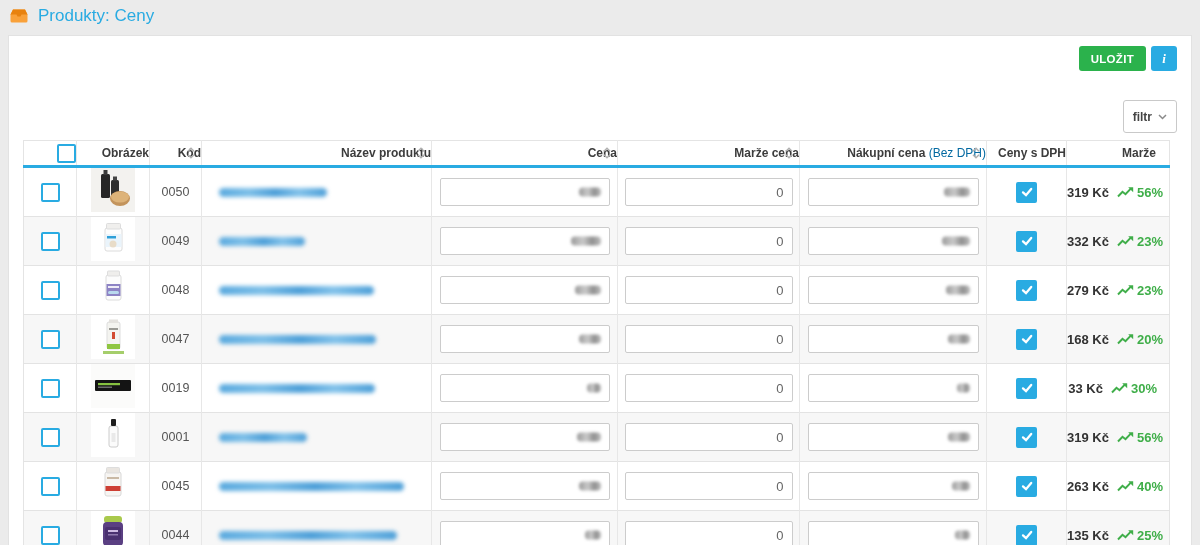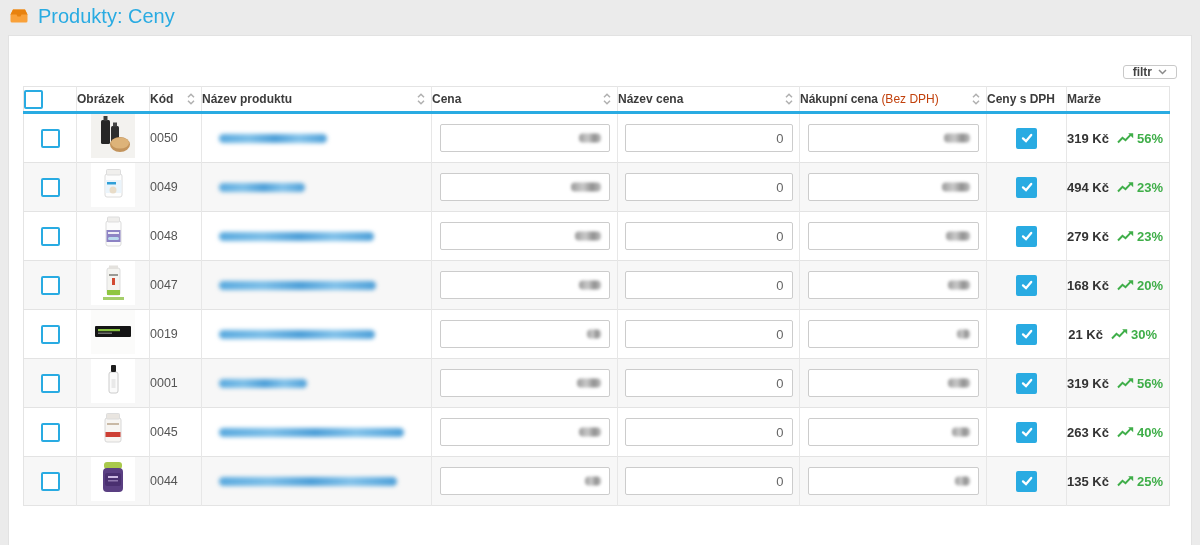--- a/index.html
+++ b/index.html
@@ -1,59 +1,59 @@
 <!DOCTYPE html>
 <html><head>
 <meta charset="utf-8">
 <style>
   * { box-sizing: border-box; margin: 0; padding: 0; }
   html, body { width: 1200px; height: 545px; overflow: hidden; }
   body { background: #ebebeb; font-family: "Liberation Sans", sans-serif; }
 
   .page-header { height: 30px; display: flex; align-items: center; gap: 9px; padding-left: 9px; margin-top: 1px; }
-  .page-title { color: #29abe2; font-size: 20px; font-weight: 400; }
+  .page-title { color: #29abe2; font-size: 17px; font-weight: 400; }
 
   .panel { margin: 4px 8px 0; background: #fff; border: 1px solid #e2e2e2; height: 560px; }
 
   .toolbar { display: flex; justify-content: flex-end; gap: 5px; padding: 10px 14px 0; }
   .btn-save { background: #2bb24c; color: #fff; border: none; border-radius: 3px; height: 25px;
     padding: 0 12px; font-size: 11.5px; font-weight: 700; letter-spacing: .3px; cursor: pointer;
     font-family: "Liberation Sans", sans-serif; }
   .btn-info { background: #29abe2; color: #fff; border: none; border-radius: 3px; height: 25px; width: 26px;
     font-size: 13px; font-weight: 700; font-style: italic; cursor: pointer; font-family: "Liberation Serif", serif; }
 
   .filter-row { display: flex; justify-content: flex-end; padding-right: 14px; margin-top: 29px; }
-  .btn-filter { background: #fff; border: 1px solid #c9c9c9; border-radius: 3px; height: 14px;
+  .btn-filter { background: #fff; border: 1px solid #c9c9c9; border-radius: 3px; height: 33px;
     padding: 0 9px; font-size: 12px; font-weight: 700; color: #444; display: flex; align-items: center;
     gap: 6px; cursor: pointer; font-family: "Liberation Sans", sans-serif; }
 
   table.grid { border-collapse: collapse; table-layout: fixed; margin: 7px 14px 0; width: 1146px;
     border: 1px solid #e4e4e4; }
   .grid th, .grid td { border-left: 1px solid #e7e7e7; vertical-align: middle; }
   .grid th:first-child, .grid td:first-child { border-left: none; }
 
   .grid thead th { height: 26px; font-size: 12px; font-weight: 700; color: #3c3c3c;
-    border-bottom: 3px solid #29abe2; position: relative; text-align: left; }
-  .grid thead .muted { color: #c2410c; font-weight: 400; }
+    border-bottom: 3px solid #29abe2; position: relative; text-align: right; }
+  .grid thead .muted { color: #0369a1; font-weight: 400; }
   .sort-icon { position: absolute; right: 5px; top: 50%; transform: translateY(-50%); line-height: 0; }
   th.th-marze { text-align: right; padding-right: 13px; }
 
   .grid tbody tr { height: 48px; background: #fff; border-top: 1px solid #e3e3e3; }
   .grid tbody tr.alt { background: #f7f7f7; }
 
   .td-check, .th-check { text-align: center; }
   .checkbox { display: inline-block; width: 19px; height: 19px; border: 2px solid #29abe2;
     border-radius: 2px; background: #fff; vertical-align: middle; cursor: pointer; }
   .checkbox.checked { background: #29abe2; border-color: #29abe2; width: 21px; height: 21px;
     display: inline-flex; align-items: center; justify-content: center; }
 
   .td-img { text-align: center; }
   .thumb { display: inline-block; width: 44px; height: 44px; line-height: 0; cursor: pointer; }
 
-  .td-code { text-align: left; font-size: 12.5px; color: #555; }
+  .td-code { text-align: center; font-size: 12.5px; color: #555; }
 
   .td-name { padding-left: 17px; }
   .name-blur { display: inline-block; height: 9px; border-radius: 5px;
     background: linear-gradient(90deg, #59a9de 0%, #7dbfe8 28%, #4d9fd8 52%, #82c2ea 74%, #4d9fd8 100%);
     filter: blur(2.2px); cursor: pointer; }
 
   .td-input { text-align: center; }
   .input-box { position: relative; display: inline-block; height: 28px; background: #fff;
     border: 1px solid #ccc; border-radius: 2px; vertical-align: middle; cursor: text; }
   .blur-val { position: absolute; right: 8px; top: 50%; transform: translateY(-50%); height: 9px;
@@ -76,20 +76,24 @@
   <span style="line-height:0">
     <svg width="20" height="16" viewBox="0 0 20 16">
       <path d="M1.5 6.5 L4 1.5 H16 L18.5 6.5 V13 a1.5 1.5 0 0 1 -1.5 1.5 H3 A1.5 1.5 0 0 1 1.5 13 Z" fill="#f9a13a"></path>
       <path d="M1.5 6.5 L4 1.5 H16 L18.5 6.5 H12.5 l-1 2 H8.5 l-1 -2 Z" fill="#e8820f"></path>
     </svg>
   </span>
   <h1 class="page-title">Produkty: Ceny</h1>
 </div>
 
 <div class="panel">
+  <div class="toolbar">
+    <button class="btn-save">ULOŽIT</button>
+    <button class="btn-info">i</button>
+  </div>
 
   <div class="filter-row">
     <button class="btn-filter">
       <span>filtr</span>
       <span style="line-height:0">
         <svg width="9" height="6" viewBox="0 0 9 6">
             <path d="M1 1 L4.5 4.5 L8 1" stroke="#8a8a8a" stroke-width="1.5" fill="none"></path>
           </svg>
       </span>
     </button>
@@ -136,21 +140,21 @@
         <th>
           <span>Cena</span>
           <span class="sort-icon">
             <svg width="10" height="14" viewBox="0 0 10 14">
                 <path d="M2 5.2 L5 2.2 L8 5.2" stroke="#b0b0b0" stroke-width="1.5" fill="none"></path>
                 <path d="M2 8.8 L5 11.8 L8 8.8" stroke="#b0b0b0" stroke-width="1.5" fill="none"></path>
               </svg>
           </span>
         </th>
         <th>
-          <span>Název cena</span>
+          <span>Marže cena</span>
           <span class="sort-icon">
             <svg width="10" height="14" viewBox="0 0 10 14">
                 <path d="M2 5.2 L5 2.2 L8 5.2" stroke="#b0b0b0" stroke-width="1.5" fill="none"></path>
                 <path d="M2 8.8 L5 11.8 L8 8.8" stroke="#b0b0b0" stroke-width="1.5" fill="none"></path>
               </svg>
           </span>
         </th>
         <th>
           <span>Nákupní cena</span>
           <span class="muted">(Bez DPH)</span>
@@ -252,21 +256,21 @@
       </span>
     </td>
     <td class="td-dph">
       <span class="checkbox checked">
         <svg width="14" height="14" viewBox="0 0 14 14">
                 <path d="M3 7.4 L6 10.2 L11.2 3.9" stroke="#fff" stroke-width="2.3" fill="none" stroke-linecap="round"></path>
               </svg>
       </span>
     </td>
     <td class="td-marze">
-      <span class="m-price">494 Kč</span><span class="m-trend"><svg width="17" height="12" viewBox="0 0 17 12">
+      <span class="m-price">332 Kč</span><span class="m-trend"><svg width="17" height="12" viewBox="0 0 17 12">
                 <polyline points="1,10.5 5.5,5.8 8.5,8.2 13.8,2.6" stroke="#3fae49" stroke-width="2" fill="none"></polyline>
                 <polygon points="11.2,1.2 16.2,1.2 16.2,6.2" fill="#3fae49"></polygon>
               </svg></span><span class="m-pct">23%</span>
     </td>
   </tr>
         <tr>
     <td class="td-check">
       <span class="checkbox"></span>
     </td>
     <td class="td-img">
@@ -392,21 +396,21 @@
       </span>
     </td>
     <td class="td-dph">
       <span class="checkbox checked">
         <svg width="14" height="14" viewBox="0 0 14 14">
                 <path d="M3 7.4 L6 10.2 L11.2 3.9" stroke="#fff" stroke-width="2.3" fill="none" stroke-linecap="round"></path>
               </svg>
       </span>
     </td>
     <td class="td-marze">
-      <span class="m-price">21 Kč</span><span class="m-trend"><svg width="17" height="12" viewBox="0 0 17 12">
+      <span class="m-price">33 Kč</span><span class="m-trend"><svg width="17" height="12" viewBox="0 0 17 12">
                 <polyline points="1,10.5 5.5,5.8 8.5,8.2 13.8,2.6" stroke="#3fae49" stroke-width="2" fill="none"></polyline>
                 <polygon points="11.2,1.2 16.2,1.2 16.2,6.2" fill="#3fae49"></polygon>
               </svg></span><span class="m-pct">30%</span>
     </td>
   </tr>
         <tr class="alt">
     <td class="td-check">
       <span class="checkbox"></span>
     </td>
     <td class="td-img">

